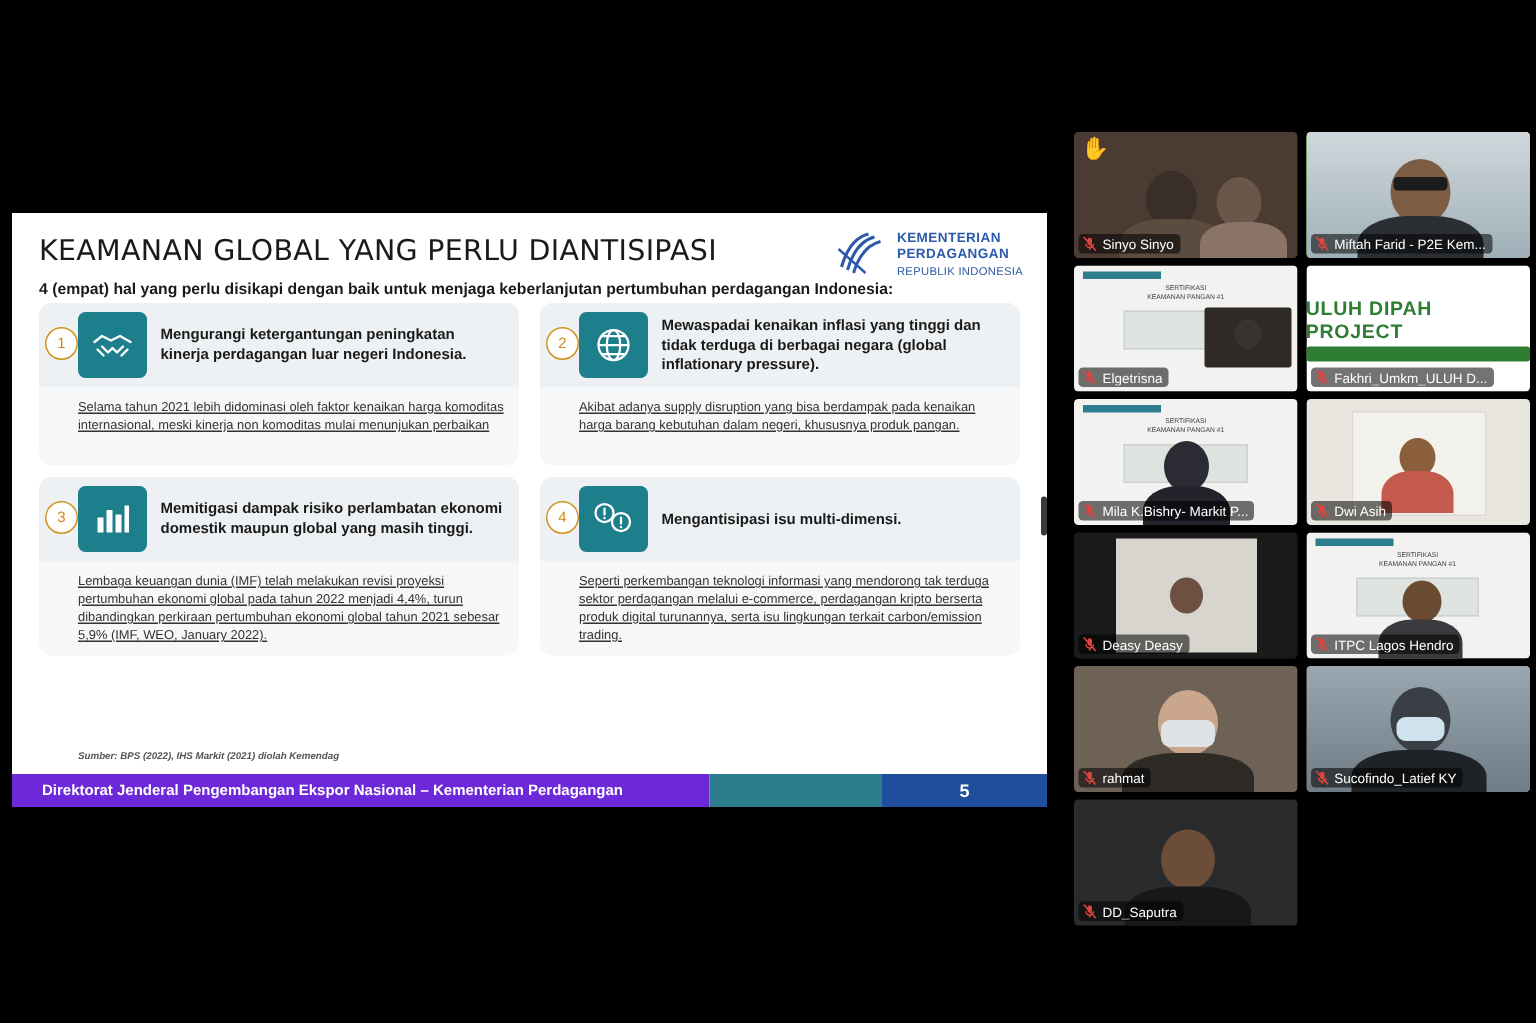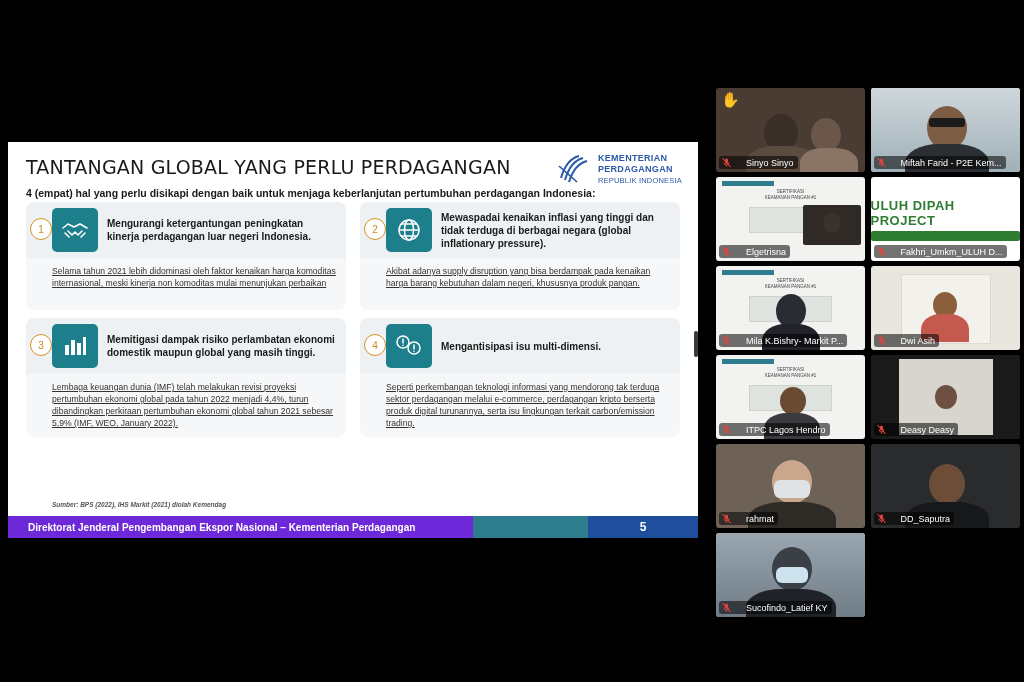--- a/index.html
+++ b/index.html
@@ -188,21 +188,21 @@
     border-radius: 3px;
     overflow: hidden;
   }
   .tile.speaking { outline: 2px solid #66cc33; outline-offset: -2px; }
   .name-chip {
     position: absolute;
     left: 3px; bottom: 3px;
     max-width: 142px;
     display: flex;
     align-items: center;
-    gap: 14px;
+    gap: 3px;
     background: rgba(0,0,0,.55);
     border-radius: 3px;
     padding: 1px 4px 1px 2px;
   }
   .name-chip .nm {
     color: #fff;
     font-size: 9px;
     white-space: nowrap;
     overflow: hidden;
     text-overflow: ellipsis;
@@ -266,21 +266,21 @@
               </g>
             </svg>
           </div>
           <div class="kemendag-text">
             <div>KEMENTERIAN</div>
             <div>PERDAGANGAN</div>
             <div class="l3">REPUBLIK INDONESIA</div>
           </div>
         </div>
 
-        <div class="slide-title">TANTANGAN GLOBAL YANG PERLU PERDAGANGAN</div>
+        <div class="slide-title">KEAMANAN GLOBAL YANG PERLU DIANTISIPASI</div>
         <div class="slide-sub">4 (empat) hal yang perlu disikapi dengan baik untuk menjaga keberlanjutan pertumbuhan perdagangan Indonesia:</div>
 
         <div class="cards">
 
           <div class="card-wrap">
             <div class="card-num">1</div>
             <div class="card-top">
               <div class="card-icon">
                 <svg width="28" height="22" viewBox="0 0 28 22" fill="none" stroke="#fff" stroke-width="1.6" stroke-linecap="round" stroke-linejoin="round">
                   <path d="M2 9 L7 5 L13 8 L19 5 L26 9"></path>
@@ -480,20 +480,38 @@
               <path d="M3 5.5a2.5 2.5 0 0 0 5 0" stroke="#e0443e" stroke-width="1" fill="none"></path>
               <path d="M5.5 8v1.6" stroke="#e0443e" stroke-width="1"></path>
               <path d="M1.5 1 L9.5 10" stroke="#e0443e" stroke-width="1.1"></path>
             </svg>
         </span>
         <span class="nm">Dwi Asih</span>
       </div>
     </div>
 
     <div class="tile">
+      <div class="vid" style="background:#1a1a1a;">
+        <div style="position:absolute;left:28px;top:4px;width:94px;height:76px;background:#d8d5ce;"></div>
+        <div class="person-head" style="left:64px;top:30px;width:22px;height:24px;background:#6d5042;"></div>
+      </div>
+      <div class="name-chip">
+        <span class="mic-muted">
+          <svg width="11" height="11" viewBox="0 0 11 11">
+              <rect x="4" y="1.5" width="3" height="5" rx="1.5" fill="#e0443e"></rect>
+              <path d="M3 5.5a2.5 2.5 0 0 0 5 0" stroke="#e0443e" stroke-width="1" fill="none"></path>
+              <path d="M5.5 8v1.6" stroke="#e0443e" stroke-width="1"></path>
+              <path d="M1.5 1 L9.5 10" stroke="#e0443e" stroke-width="1.1"></path>
+            </svg>
+        </span>
+        <span class="nm">Deasy Deasy</span>
+      </div>
+    </div>
+
+    <div class="tile">
       <div class="doc-tile">
         <div class="doc-band"></div>
         <div class="doc-title">SERTIFIKASI<br>KEAMANAN PANGAN #1</div>
         <div class="doc-center-block"></div>
       </div>
       <div style="position:absolute;left:46px;top:30px;width:60px;height:54px;">
         <div class="person-head" style="left:18px;top:2px;width:26px;height:28px;background:#6b4a32;"></div>
         <div class="person-body" style="left:2px;top:28px;width:56px;height:28px;background:#3a3a3f;"></div>
       </div>
       <div class="name-chip">
@@ -503,71 +521,35 @@
               <path d="M3 5.5a2.5 2.5 0 0 0 5 0" stroke="#e0443e" stroke-width="1" fill="none"></path>
               <path d="M5.5 8v1.6" stroke="#e0443e" stroke-width="1"></path>
               <path d="M1.5 1 L9.5 10" stroke="#e0443e" stroke-width="1.1"></path>
             </svg>
         </span>
         <span class="nm">ITPC Lagos Hendro</span>
       </div>
     </div>
 
     <div class="tile">
-      <div class="vid" style="background:#1a1a1a;">
-        <div style="position:absolute;left:28px;top:4px;width:94px;height:76px;background:#d8d5ce;"></div>
-        <div class="person-head" style="left:64px;top:30px;width:22px;height:24px;background:#6d5042;"></div>
-      </div>
-      <div class="name-chip">
-        <span class="mic-muted">
-          <svg width="11" height="11" viewBox="0 0 11 11">
-              <rect x="4" y="1.5" width="3" height="5" rx="1.5" fill="#e0443e"></rect>
-              <path d="M3 5.5a2.5 2.5 0 0 0 5 0" stroke="#e0443e" stroke-width="1" fill="none"></path>
-              <path d="M5.5 8v1.6" stroke="#e0443e" stroke-width="1"></path>
-              <path d="M1.5 1 L9.5 10" stroke="#e0443e" stroke-width="1.1"></path>
-            </svg>
-        </span>
-        <span class="nm">Deasy Deasy</span>
-      </div>
-    </div>
-
-    <div class="tile">
       <div class="vid" style="background:#6e6257;">
         <div class="person-head" style="left:56px;top:16px;width:40px;height:44px;background:#caa78c;"></div>
         <div style="position:absolute;left:58px;top:36px;width:36px;height:18px;background:#dfe3e6;border-radius:6px;"></div>
         <div class="person-body" style="left:32px;top:58px;width:88px;height:30px;background:#2e2a26;"></div>
       </div>
       <div class="name-chip">
         <span class="mic-muted">
           <svg width="11" height="11" viewBox="0 0 11 11">
               <rect x="4" y="1.5" width="3" height="5" rx="1.5" fill="#e0443e"></rect>
               <path d="M3 5.5a2.5 2.5 0 0 0 5 0" stroke="#e0443e" stroke-width="1" fill="none"></path>
               <path d="M5.5 8v1.6" stroke="#e0443e" stroke-width="1"></path>
               <path d="M1.5 1 L9.5 10" stroke="#e0443e" stroke-width="1.1"></path>
             </svg>
         </span>
         <span class="nm">rahmat</span>
-      </div>
-    </div>
-
-    <div class="tile">
-      <div class="vid" style="background:#2a2b2d;">
-        <div class="person-head" style="left:58px;top:20px;width:36px;height:40px;background:#6b4d38;"></div>
-        <div class="person-body" style="left:34px;top:58px;width:84px;height:30px;background:#17181a;"></div>
-      </div>
-      <div class="name-chip">
-        <span class="mic-muted">
-          <svg width="11" height="11" viewBox="0 0 11 11">
-              <rect x="4" y="1.5" width="3" height="5" rx="1.5" fill="#e0443e"></rect>
-              <path d="M3 5.5a2.5 2.5 0 0 0 5 0" stroke="#e0443e" stroke-width="1" fill="none"></path>
-              <path d="M5.5 8v1.6" stroke="#e0443e" stroke-width="1"></path>
-              <path d="M1.5 1 L9.5 10" stroke="#e0443e" stroke-width="1.1"></path>
-            </svg>
-        </span>
-        <span class="nm">DD_Saputra</span>
       </div>
     </div>
 
     <div class="tile">
       <div class="vid" style="background:#8d99a3;">
         <div style="position:absolute;inset:0;background:linear-gradient(180deg,#9aa7b1,#6f7b85);"></div>
         <div class="person-head" style="left:56px;top:14px;width:40px;height:44px;background:#3a3f45;"></div>
         <div style="position:absolute;left:60px;top:34px;width:32px;height:16px;background:#cfe3ee;border-radius:6px;"></div>
         <div class="person-body" style="left:30px;top:56px;width:90px;height:32px;background:#1f2327;"></div>
       </div>
@@ -577,15 +559,33 @@
               <rect x="4" y="1.5" width="3" height="5" rx="1.5" fill="#e0443e"></rect>
               <path d="M3 5.5a2.5 2.5 0 0 0 5 0" stroke="#e0443e" stroke-width="1" fill="none"></path>
               <path d="M5.5 8v1.6" stroke="#e0443e" stroke-width="1"></path>
               <path d="M1.5 1 L9.5 10" stroke="#e0443e" stroke-width="1.1"></path>
             </svg>
         </span>
         <span class="nm">Sucofindo_Latief KY</span>
       </div>
     </div>
 
+    <div class="tile">
+      <div class="vid" style="background:#2a2b2d;">
+        <div class="person-head" style="left:58px;top:20px;width:36px;height:40px;background:#6b4d38;"></div>
+        <div class="person-body" style="left:34px;top:58px;width:84px;height:30px;background:#17181a;"></div>
+      </div>
+      <div class="name-chip">
+        <span class="mic-muted">
+          <svg width="11" height="11" viewBox="0 0 11 11">
+              <rect x="4" y="1.5" width="3" height="5" rx="1.5" fill="#e0443e"></rect>
+              <path d="M3 5.5a2.5 2.5 0 0 0 5 0" stroke="#e0443e" stroke-width="1" fill="none"></path>
+              <path d="M5.5 8v1.6" stroke="#e0443e" stroke-width="1"></path>
+              <path d="M1.5 1 L9.5 10" stroke="#e0443e" stroke-width="1.1"></path>
+            </svg>
+        </span>
+        <span class="nm">DD_Saputra</span>
+      </div>
+    </div>
+
 
   </div>
 </div>
 
 </body></html>

